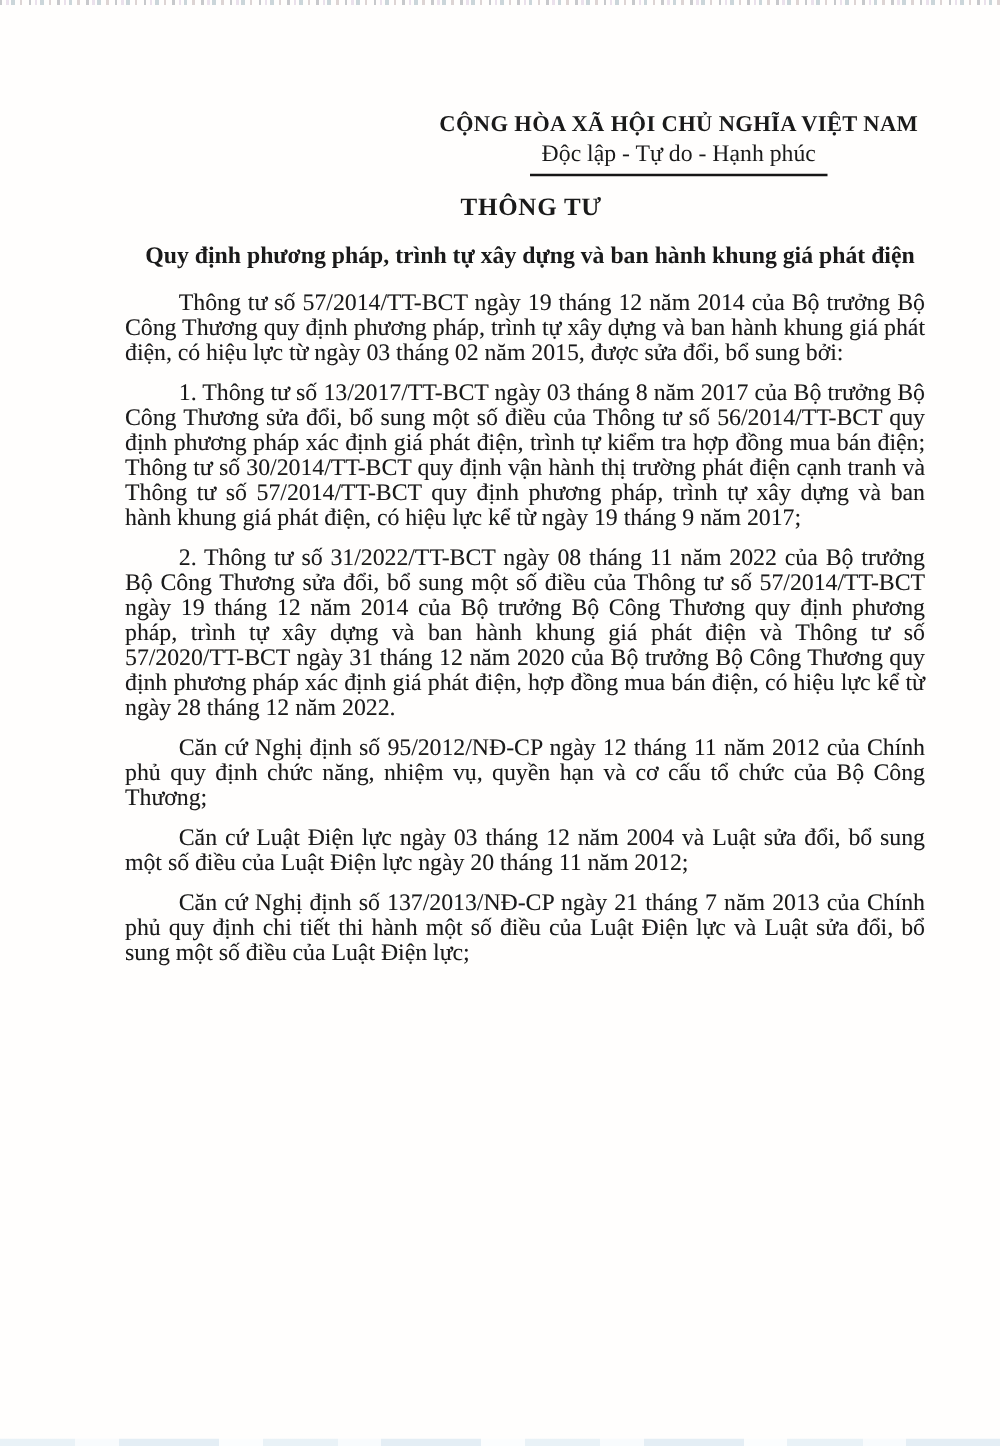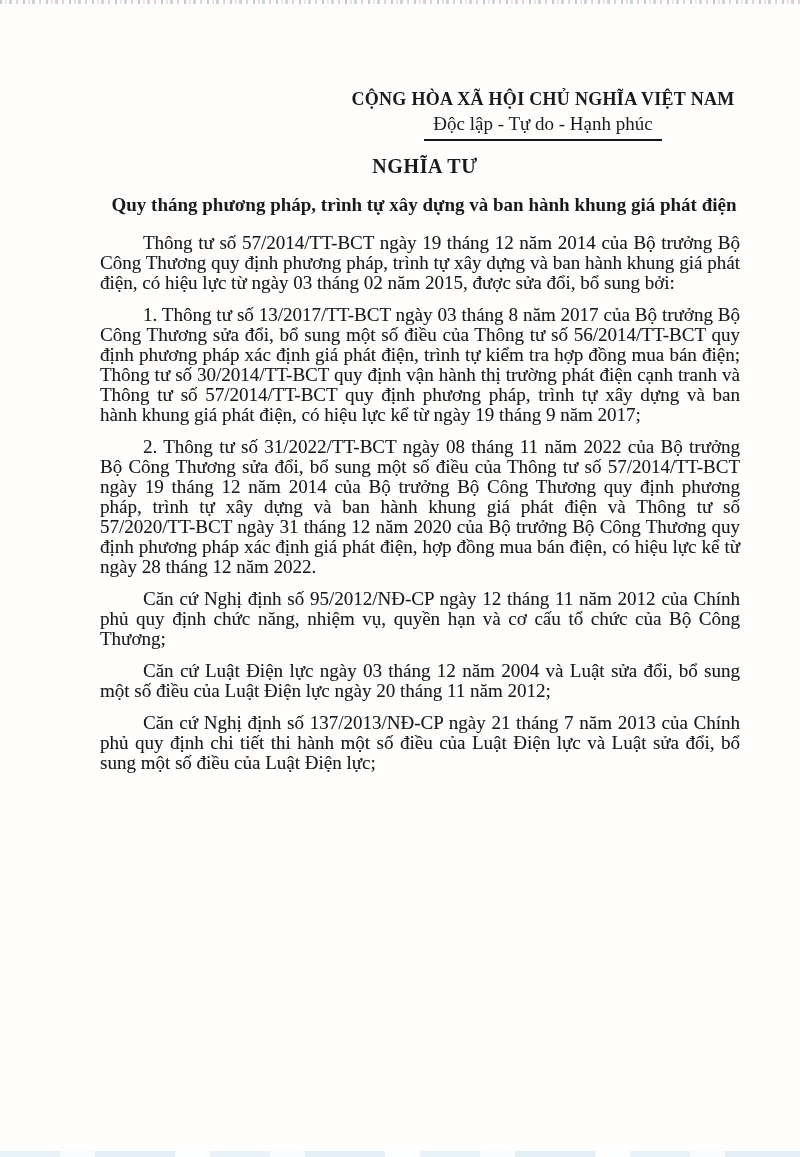--- a/index.html
+++ b/index.html
@@ -57,23 +57,23 @@
 <div class="page">
 
   <div class="scan-edge-top"></div>
 
   <div class="nat-header">
     <div class="nat-title">CỘNG HÒA XÃ HỘI CHỦ NGHĨA VIỆT NAM</div>
     <div class="nat-motto">Độc lập - Tự do - Hạnh phúc</div>
     <div class="nat-rule"></div>
   </div>
 
-  <div class="doc-title">NGHĨA TƯ</div>
+  <div class="doc-title">THÔNG TƯ</div>
 
-  <div class="doc-subtitle">Quy tháng phương pháp, trình tự xây dựng và ban hành khung giá phát điện</div>
+  <div class="doc-subtitle">Quy định phương pháp, trình tự xây dựng và ban hành khung giá phát điện</div>
 
   <div class="doc-body">
     <p class="para">Thông tư số 57/2014/TT-BCT ngày 19 tháng 12 năm 2014 của Bộ trưởng Bộ Công Thương quy định phương pháp, trình tự xây dựng và ban hành khung giá phát điện, có hiệu lực từ ngày 03 tháng 02 năm 2015, được sửa đổi, bổ sung bởi:</p>
     <p class="para">1. Thông tư số 13/2017/TT-BCT ngày 03 tháng 8 năm 2017 của Bộ trưởng Bộ Công Thương sửa đổi, bổ sung một số điều của Thông tư số 56/2014/TT-BCT quy định phương pháp xác định giá phát điện, trình tự kiểm tra hợp đồng mua bán điện; Thông tư số 30/2014/TT-BCT quy định vận hành thị trường phát điện cạnh tranh và Thông tư số 57/2014/TT-BCT quy định phương pháp, trình tự xây dựng và ban hành khung giá phát điện, có hiệu lực kể từ ngày 19 tháng 9 năm 2017;</p>
     <p class="para">2. Thông tư số 31/2022/TT-BCT ngày 08 tháng 11 năm 2022 của Bộ trưởng Bộ Công Thương sửa đổi, bổ sung một số điều của Thông tư số 57/2014/TT-BCT ngày 19 tháng 12 năm 2014 của Bộ trưởng Bộ Công Thương quy định phương pháp, trình tự xây dựng và ban hành khung giá phát điện và Thông tư số 57/2020/TT-BCT ngày 31 tháng 12 năm 2020 của Bộ trưởng Bộ Công Thương quy định phương pháp xác định giá phát điện, hợp đồng mua bán điện, có hiệu lực kể từ ngày 28 tháng 12 năm 2022.</p>
     <p class="para italic">Căn cứ Nghị định số 95/2012/NĐ-CP ngày 12 tháng 11 năm 2012 của Chính phủ quy định chức năng, nhiệm vụ, quyền hạn và cơ cấu tổ chức của Bộ Công Thương;</p>
     <p class="para italic">Căn cứ Luật Điện lực ngày 03 tháng 12 năm 2004 và Luật sửa đổi, bổ sung một số điều của Luật Điện lực ngày 20 tháng 11 năm 2012;</p>
     <p class="para italic">Căn cứ Nghị định số 137/2013/NĐ-CP ngày 21 tháng 7 năm 2013 của Chính phủ quy định chi tiết thi hành một số điều của Luật Điện lực và Luật sửa đổi, bổ sung một số điều của Luật Điện lực;</p>
   </div>
 

